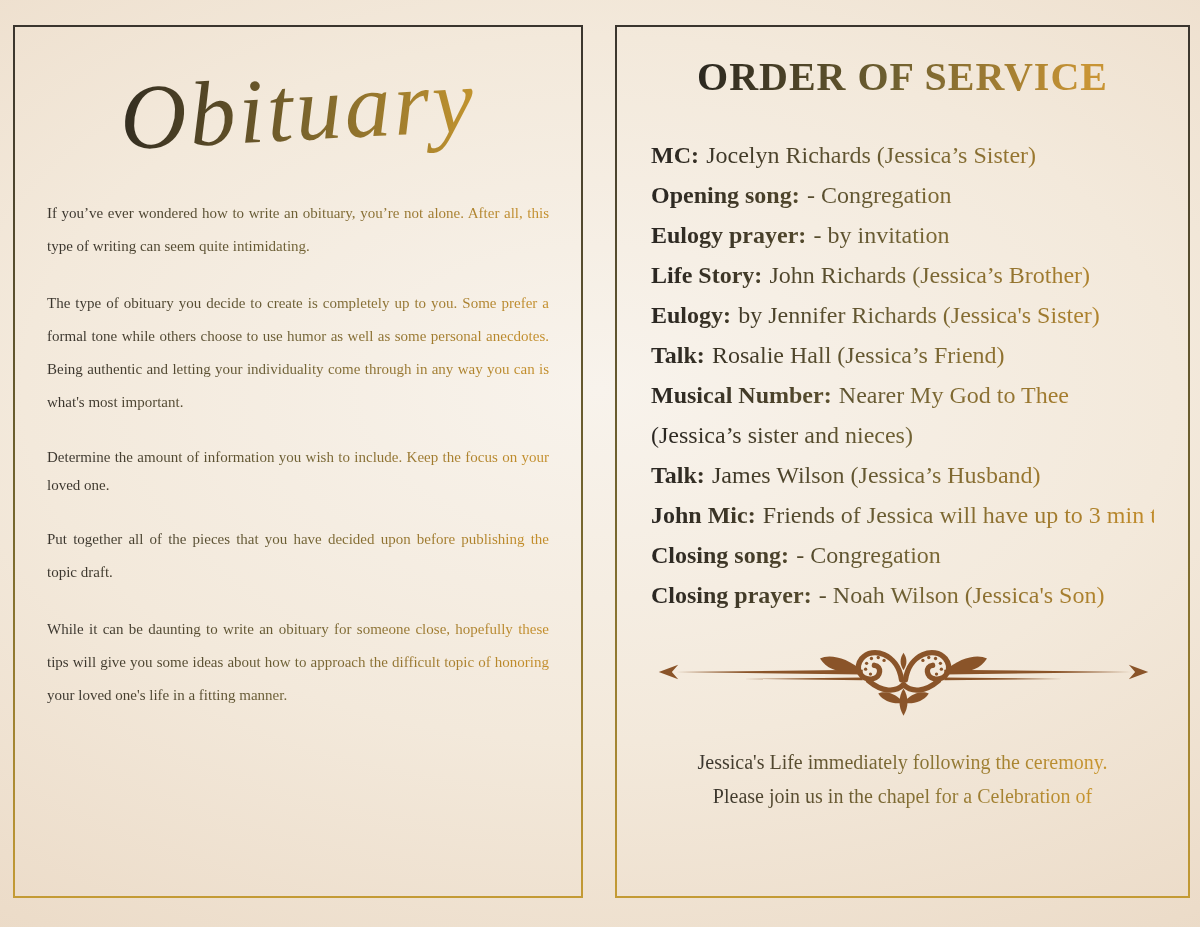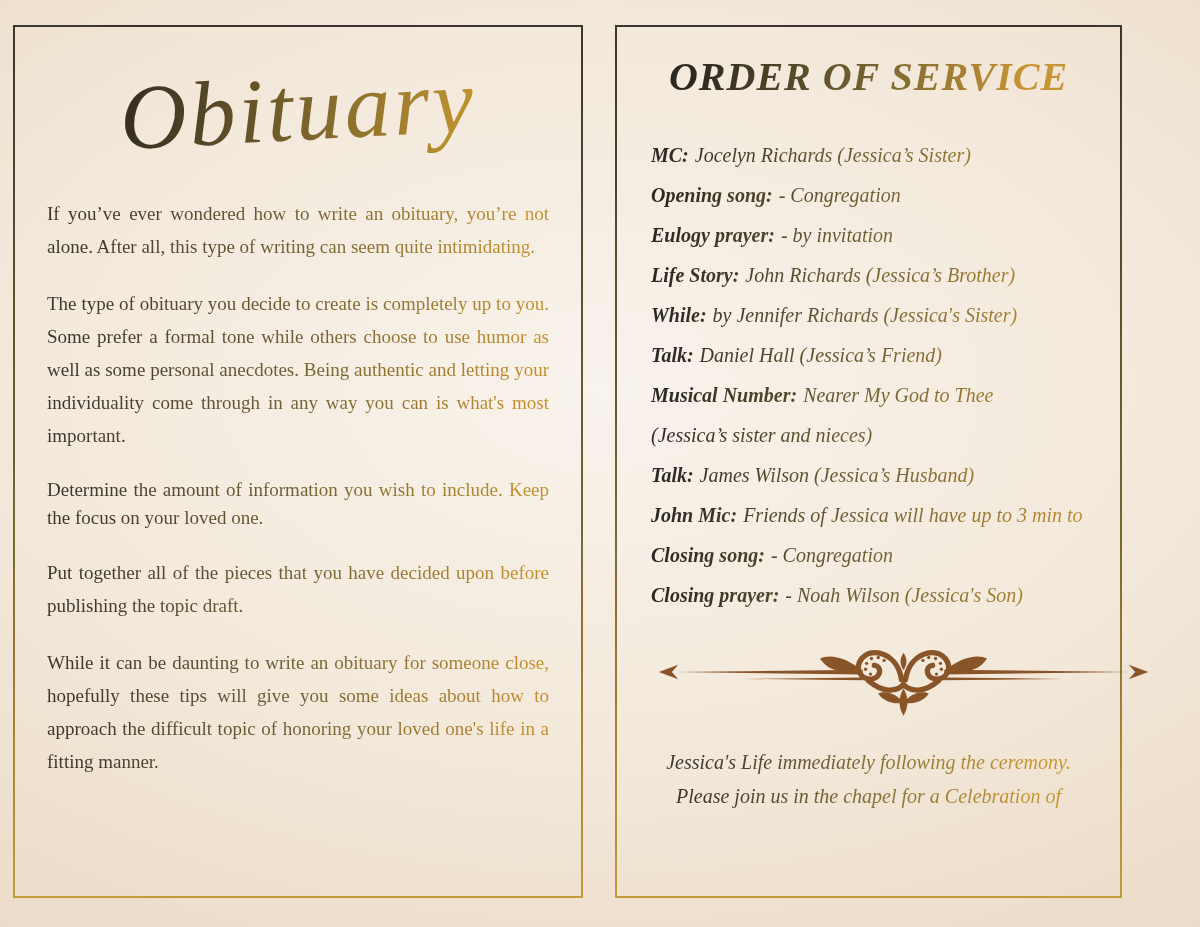--- a/index.html
+++ b/index.html
@@ -13,61 +13,61 @@
   }
   .panel {
     position: absolute;
     top: 25px;
     height: 873px;
     box-sizing: border-box;
     border: 2px solid;
     border-image: linear-gradient(to bottom, #3a352e 0%, #77682f 58%, #c49b35 100%) 1;
   }
   .panel-left  { left: 13px;  width: 570px; padding: 20px 32px; }
-  .panel-right { left: 615px; width: 507px; padding: 26px 34px; font-style: italic; }
+  .panel-right { left: 615px; width: 575px; padding: 26px 34px; }
 
   
   .gtext {
     -webkit-background-clip: text;
     background-clip: text;
     color: transparent;
   }
 
   .obituary-title {
     font-style: italic;
     font-weight: 400;
     font-size: 92px;
     line-height: 124px;
     letter-spacing: 3px;
     text-align: center;
     transform: rotate(-3deg);
     margin: 0 0 26px 0;
     background-image: linear-gradient(95deg, #2c2820 12%, #7c652c 52%, #c9992f 88%);
   }
   .para {
-    font-size: 19px;
+    font-size: 15px;
     line-height: 33px;
     text-align: justify;
     margin: 0 0 24px 0;
     background-image: linear-gradient(97deg, #3a352d 6%, #6f6134 50%, #c28d2a 94%);
   }
   .para.compact { line-height: 28px; }
   .para:last-child { margin-bottom: 0; }
 
   .order-title {
     font-size: 40px;
     font-weight: 700;
     letter-spacing: 1px;
     line-height: 48px;
     text-align: center;
     margin: 0 0 34px 0;
     background-image: linear-gradient(92deg, #2c2820 10%, #6f6030 48%, #c89434 86%);
   }
   .order-item {
-    font-size: 20px;
+    font-size: 24px;
     line-height: 40px;
     white-space: nowrap;
     background-image: linear-gradient(90deg, #2b2722 2%, #6f6134 50%, #c08b2a 98%);
   }
   .order-item .label { font-weight: 700; margin-right: 0.3em; }
   .order-item .label:empty { margin-right: 0; }
 
   .divider-wrap { margin-top: 16px; text-align: center; }
   .divider-wrap svg { display: inline-block; }
 
@@ -90,22 +90,22 @@
   <div class="para gtext">While it can be daunting to write an obituary for someone close, hopefully these tips will give you some ideas about how to approach the difficult topic of honoring your loved one's life in a fitting manner.</div>
 </div>
 
 <div class="panel panel-right">
   <div class="order-title gtext">ORDER OF SERVICE</div>
 
   <div class="order-item gtext"><span class="label">MC:</span><span>Jocelyn Richards (Jessica’s Sister)</span></div>
   <div class="order-item gtext"><span class="label">Opening song:</span><span>- Congregation</span></div>
   <div class="order-item gtext"><span class="label">Eulogy prayer:</span><span>- by invitation</span></div>
   <div class="order-item gtext"><span class="label">Life Story:</span><span>John Richards (Jessica’s Brother)</span></div>
-  <div class="order-item gtext"><span class="label">While:</span><span>by Jennifer Richards (Jessica's Sister)</span></div>
-  <div class="order-item gtext"><span class="label">Talk:</span><span>Daniel Hall (Jessica’s Friend)</span></div>
+  <div class="order-item gtext"><span class="label">Eulogy:</span><span>by Jennifer Richards (Jessica's Sister)</span></div>
+  <div class="order-item gtext"><span class="label">Talk:</span><span>Rosalie Hall (Jessica’s Friend)</span></div>
   <div class="order-item gtext"><span class="label">Musical Number:</span><span>Nearer My God to Thee</span></div>
   <div class="order-item gtext"><span class="label"></span><span>(Jessica’s sister and nieces)</span></div>
   <div class="order-item gtext"><span class="label">Talk:</span><span>James Wilson (Jessica’s Husband)</span></div>
   <div class="order-item gtext"><span class="label">John Mic:</span><span>Friends of Jessica will have up to 3 min to speak</span></div>
   <div class="order-item gtext"><span class="label">Closing song:</span><span>- Congregation</span></div>
   <div class="order-item gtext"><span class="label">Closing prayer:</span><span>- Noah Wilson (Jessica's Son)</span></div>
 
   <div class="divider-wrap">
     <svg width="505" height="88" viewBox="0 0 520 88" xmlns="http://www.w3.org/2000/svg">
       <g fill="#8a5429">

